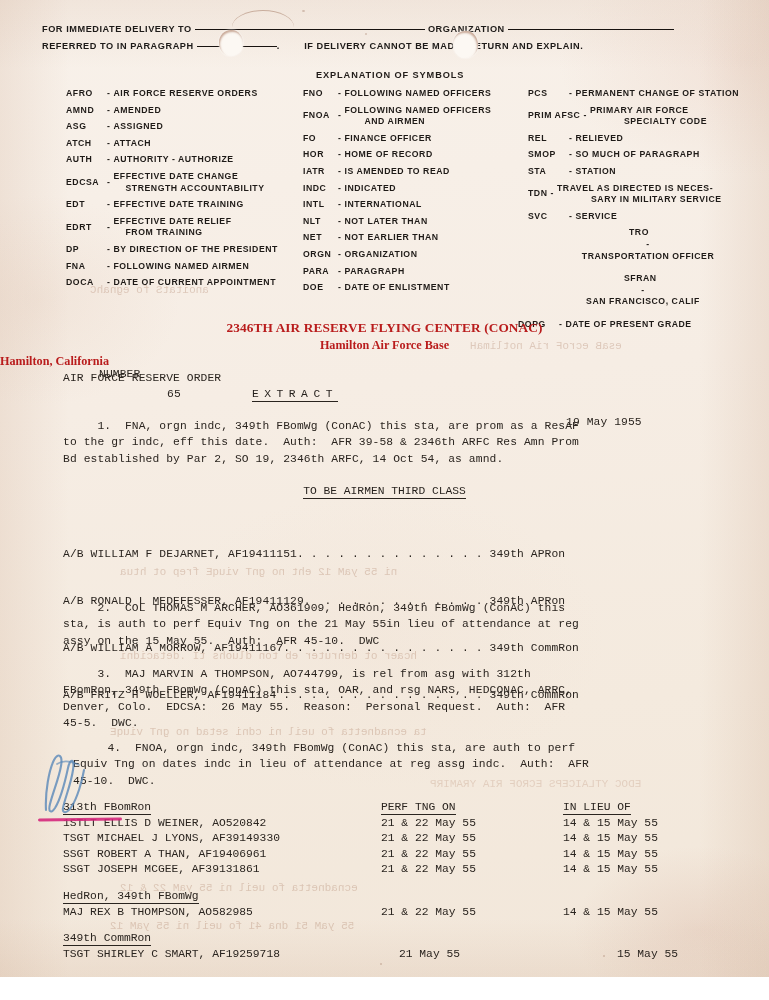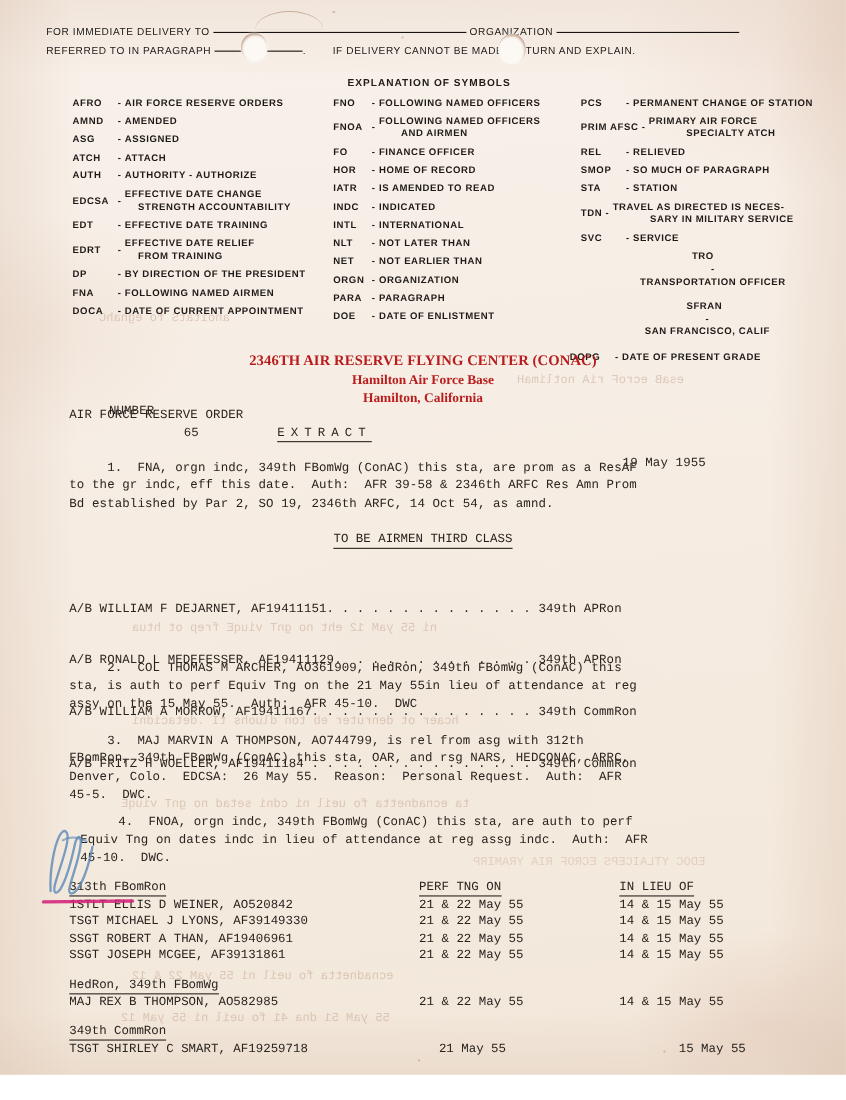--- a/index.html
+++ b/index.html
@@ -67,21 +67,21 @@
     width: 62px; height: 16px;
     border-top: 1.5px solid rgba(150,104,80,0.45);
     border-radius: 50% 50% 0 0 / 100% 100% 0 0;
     pointer-events: none;
   }
 
   
   .form-line {
     position: absolute;
     font-family: "Liberation Sans", sans-serif;
-    font-weight: normal;
+    font-weight: bold;
     font-size: 9.2px;
     letter-spacing: 0.55px;
     color: #1d1a18;
     white-space: nowrap;
     text-align: center;
   }
   .rule {
     display: inline-block;
     border-bottom: 1.6px solid #17120f;
     vertical-align: 2px;
@@ -142,21 +142,21 @@
   }
   .unit-head {
     position: absolute;
     font-family: "Liberation Serif", serif;
     font-weight: bold;
     color: #b91c1c;
     white-space: nowrap;
   }
   #unit-1 { left: 0; top: 320px; width: 769px; text-align: center; font-size: 13.3px; letter-spacing: 0.1px;}
   #unit-2 { left: 0; top: 338px; width: 769px; text-align: center; font-size: 12.2px; }
-  #unit-3 { left: 0; top: 354px; width: 769px; text-align: center; font-size: 12.2px; }
+  #unit-3 { left: 0; top: 354px; width: 769px; font-size: 12.2px; }
 
   #ord-title   { left: 63px;  top: 372px; }
   #ord-number  { left: 63px;  top: 368px; margin-left: 36px; }
   #ord-numval  { left: 167px; top: 388px; }
   #ord-date    { left: 566px; top: 372px; margin-top: 44px; }
   #extract {
     position: absolute;
     left: 252px; top: 388px;
     font-family: "Liberation Mono", "DejaVu Sans Mono", monospace;
     font-size: 11.3px;
@@ -409,21 +409,21 @@
 
   <div class="sym-col" id="col-right">
     <div class="sym-row">
       <span class="sym-abbr">PCS</span>
       <span class="sym-dash">-</span>
       <span class="sym-def">PERMANENT CHANGE OF STATION</span>
     </div>
     <div class="sym-row wide">
       <span class="sym-abbr">PRIM AFSC</span>
       <span class="sym-dash">-</span>
-      <span class="sym-def"><span>PRIMARY AIR FORCE</span><span class="cont">SPECIALTY ATCH</span></span>
+      <span class="sym-def"><span>PRIMARY AIR FORCE</span><span class="cont">SPECIALTY CODE</span></span>
     </div>
     <div class="sym-row">
       <span class="sym-abbr">REL</span>
       <span class="sym-dash">-</span>
       <span class="sym-def">RELIEVED</span>
     </div>
     <div class="sym-row">
       <span class="sym-abbr">SMOP</span>
       <span class="sym-dash">-</span>
       <span class="sym-def">SO MUCH OF PARAGRAPH</span>

